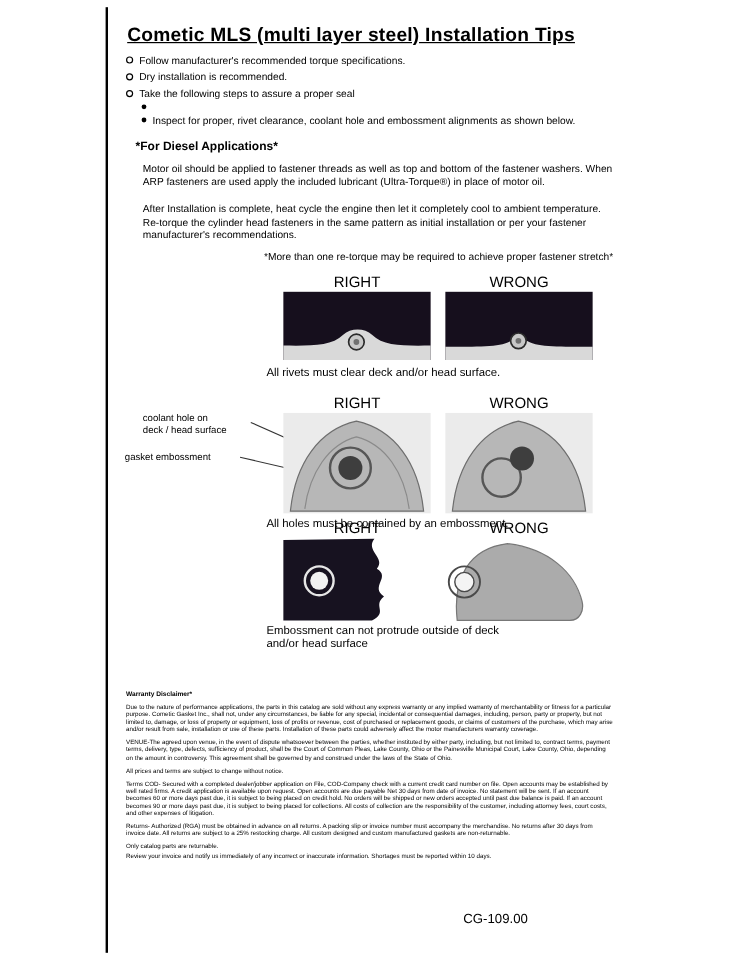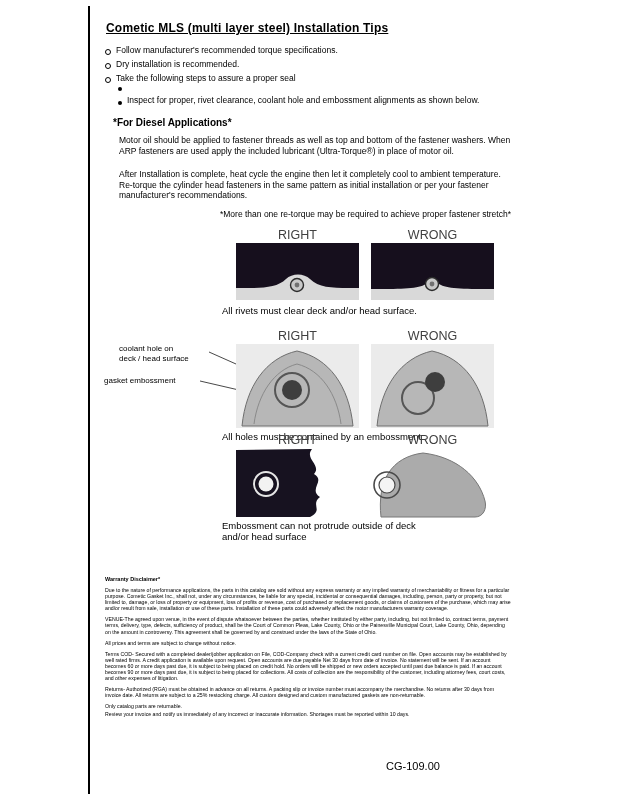--- a/index.html
+++ b/index.html
@@ -4,36 +4,36 @@
 <style>
   html,body { margin:0; padding:0; background:#ffffff; }
   .page {
     position:relative; width:618px; height:800px; background:#ffffff;
     font-family:"Liberation Sans", sans-serif; color:#000; overflow:hidden;
   }
   .rule-left { position:absolute; left:88px; top:6px; width:2px; height:788px; background:#000; }
 
   .title {
     position:absolute; left:106px; top:21px;
-    font-size:12px; font-weight:bold; text-decoration:underline; letter-spacing:.2px;
+    font-size:16px; font-weight:bold; text-decoration:underline; letter-spacing:.2px;
   }
 
   .bullets { position:absolute; left:105px; top:45px; font-size:8.5px; }
-  .bullet-row { display:flex; align-items:flex-end; gap:5px; margin-bottom:4px; }
+  .bullet-row { display:flex; align-items:center; gap:5px; margin-bottom:4px; }
   .dot-hollow { width:4px; height:4px; border:1px solid #000; border-radius:50%; flex:none; }
   .dot-solid  { width:4px; height:4px; background:#000; border-radius:50%; flex:none; }
   .sub { margin-left:13px; }
 
   .diesel-heading { position:absolute; left:113px; top:117px; font-size:10px; font-weight:bold; }
   .para { position:absolute; left:119px; width:392px; font-size:8.5px; line-height:10.6px; }
   #para1 { top:135px; }
   #para2 { top:169px; }
   #note  { top:209px;text-align:right; }
 
-  .dg-label { position:absolute; width:123px; text-align:center; font-size:12.5px; color:#404040; }
+  .dg-label { position:absolute; width:123px; text-align:center; font-size:12.5px; color:#000000; }
   .dg-img   { position:absolute; width:123px; line-height:0; }
   .caption  { position:absolute; left:222px; font-size:9.5px; }
 
   .annot { position:absolute; font-size:8px; line-height:9.5px; }
   #annot1 { left:119px; top:344px; width:90px; }
   #annot2 { left:104px; top:376px; width:93px; }
   .annot-lines { position:absolute; left:200px; top:348px; pointer-events:none; }
 
   .legal { position:absolute; left:105px; top:576px; width:406px; }
   .legal h4 { margin:0 0 5px; font-size:5.5px; font-weight:bold; }

